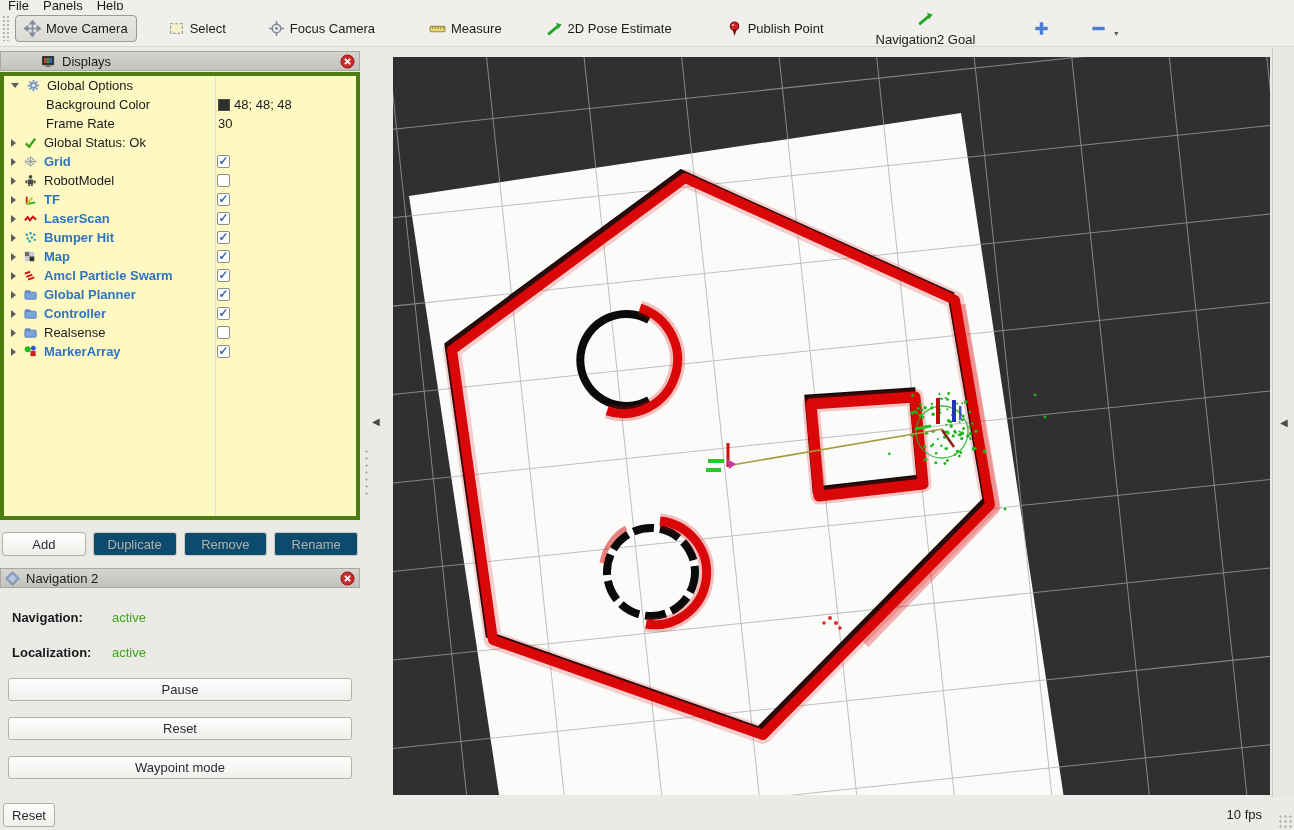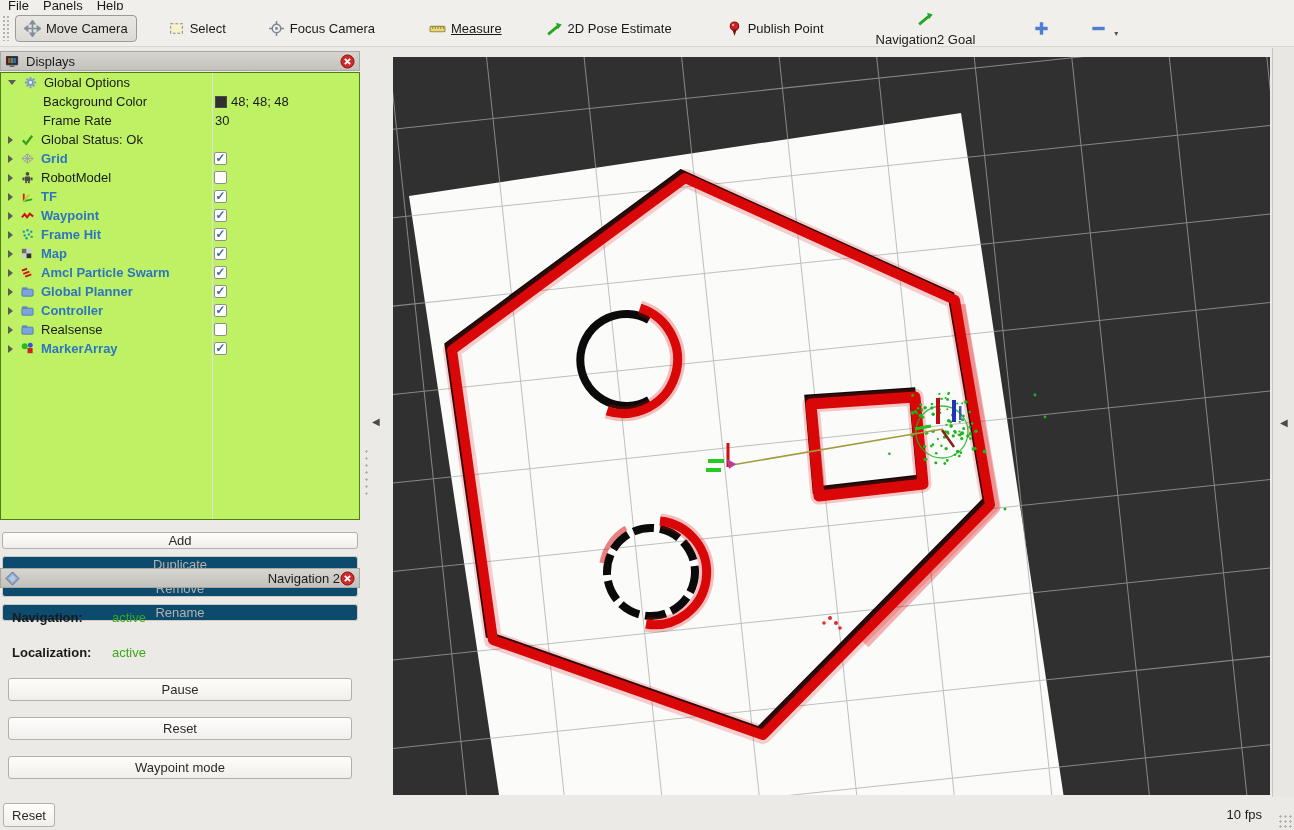--- a/index.html
+++ b/index.html
@@ -26,23 +26,23 @@
   
   #left-panel { position:absolute; left:0; top:48px; width:361px; height:749px; background:#eceae7; }
   .panel-header { position:absolute; left:0; width:360px; height:20px;
     background:linear-gradient(#d7d5d0,#c3c1bb); border:1px solid #a9a7a1;
     display:flex; align-items:center; font-size:13px; }
   .panel-header .ph-icon { width:15px; height:15px; margin:0 6px 0 4px; }
   .panel-header .ph-icon svg { width:15px; height:15px; display:block; }
   .panel-header .ph-title { flex:1; }
   .close-btn { width:15px; height:15px; margin-right:4px; }
   .close-btn svg { width:15px; height:15px; display:block; }
-  #displays-header { top:3px; }
+  #displays-header { top:3px;padding-left:36px; }
   #display-tree { position:absolute; left:0; top:24px; width:360px; height:448px;
-    background:#bef264; border:1px solid #4d7c0f; overflow:hidden; }
+    background:#fef9c3; border:4px solid #4d7c0f; overflow:hidden; }
   #display-tree .col-divider { position:absolute; left:211px; top:0; width:1px; height:100%;
     background:#e3e1db; }
   .tree-row { position:relative; display:flex; align-items:center; height:19px;
     font-size:13px; white-space:nowrap; }
   .expander { width:0; height:0; margin-left:7px; }
   .expander.closed { border-left:5px solid #5c5c5c; border-top:4px solid transparent;
     border-bottom:4px solid transparent; }
   .expander.open { border-top:5px solid #5c5c5c; border-left:4px solid transparent;
     border-right:4px solid transparent; }
   .tree-icon { width:15px; height:15px; margin-left:7px; }
@@ -54,23 +54,23 @@
   .swatch { width:12px; height:12px; display:inline-block; border:1px solid #4a4a4a; }
   .checkbox { position:absolute; left:213px; top:3px; width:13px; height:13px;
     background:#fff; border:1px solid #908e88; border-radius:2px; font-size:12px;
     font-weight:bold; color:#3b6aa0; line-height:11px; text-align:center; }
   
   .qt-btn { background:linear-gradient(#fefefd,#f1efec); border:1px solid #b3b0a9;
     border-radius:3px; font-size:13px; color:#2a2a2a; text-align:center;
     font-family:"Liberation Sans", sans-serif; }
   .qt-btn.disabled { color:#b5b2aa; border-color:#cbc8c2; background:#0c4a6e; }
   #display-buttons { position:absolute; left:0; top:484px; width:360px; height:24px;
-    display:flex; gap:7px; padding:0 2px;flex-direction:column; }
+    display:flex; gap:7px; padding:0 2px; }
   #display-buttons .qt-btn { flex:1; height:24px; }
-  #nav-header { top:520px;text-align:right; }
+  #nav-header { top:520px; }
   .nav-status-row { position:absolute; left:12px; font-size:13px; font-weight:bold; }
   .nav-status-row .status-value { position:absolute; left:100px; font-weight:normal; }
   #nav-buttons { position:absolute; left:8px; top:630px; width:344px; }
   #nav-buttons .qt-btn { display:block; width:100%; height:23px; margin-bottom:16px; }
   
   #left-splitter { position:absolute; left:361px; top:48px; width:32px; height:749px; background:#eceae7; }
   #left-splitter .dots { position:absolute; left:3px; top:400px; width:6px; height:50px;
     background-image:radial-gradient(#b7b4ac 1px, transparent 1.2px); background-size:5px 7px; }
   .collapse-arrow { position:absolute; font-size:10px; color:#4a4a4a; }
   #right-strip { position:absolute; left:1272px; top:48px; width:22px; height:749px;
@@ -117,21 +117,21 @@
         <svg viewBox="0 0 16 16">
           <g stroke="#7d8794" fill="none" stroke-width="1.4">
             <circle cx="8" cy="8" r="4"></circle>
             <path d="M8 1v3M8 12v3M1 8h3M12 8h3"></path>
           </g>
           <circle cx="8" cy="8" r="1.4" fill="#7d8794"></circle>
         </svg>
       </span>
       <span class="tool-label">Focus Camera</span>
     </div>
-    <div class="tool" style="margin-left: 36px; text-decoration: underline;">
+    <div class="tool" style="margin-left: 36px;">
       <span class="tool-icon">
         <svg viewBox="0 0 16 16">
           <rect x="1" y="6" width="14" height="5" rx="1" fill="#e8d87a" stroke="#9a8c3a"></rect>
           <path d="M3.5 6v2.5M6 6v2.5M8.5 6v2.5M11 6v2.5M13.5 6v2.5" stroke="#9a8c3a"></path>
         </svg>
       </span>
       <span class="tool-label">Measure</span>
     </div>
     <div class="tool" style="margin-left: 26px;">
       <span class="tool-icon">
@@ -274,39 +274,39 @@
         <span class="tree-label enabled">TF</span>
         <span class="checkbox checked">✓</span>
       </div>
       <div class="tree-row">
         <span class="expander closed"></span>
         <span class="tree-icon">
           <svg viewBox="0 0 16 16">
             <path d="M2 10 L5 6.5 L7.5 10 L10.5 6 L14 9" stroke="#cc1111" stroke-width="2.2" fill="none"></path>
           </svg>
         </span>
-        <span class="tree-label enabled">Waypoint</span>
+        <span class="tree-label enabled">LaserScan</span>
         <span class="checkbox checked">✓</span>
       </div>
       <div class="tree-row">
         <span class="expander closed"></span>
         <span class="tree-icon">
           <svg viewBox="0 0 16 16">
             <g fill="#2a9ab0">
               <circle cx="4" cy="5" r="1.3"></circle>
               <circle cx="8" cy="3.5" r="1.3"></circle>
               <circle cx="12" cy="5" r="1.3"></circle>
               <circle cx="5" cy="9" r="1.3"></circle>
               <circle cx="9.5" cy="8" r="1.3"></circle>
               <circle cx="12.5" cy="10.5" r="1.3"></circle>
               <circle cx="7" cy="12" r="1.3"></circle>
             </g>
           </svg>
         </span>
-        <span class="tree-label enabled">Frame Hit</span>
+        <span class="tree-label enabled">Bumper Hit</span>
         <span class="checkbox checked">✓</span>
       </div>
       <div class="tree-row">
         <span class="expander closed"></span>
         <span class="tree-icon">
           <svg viewBox="0 0 16 16">
             <rect x="2" y="3" width="5" height="5" fill="#6a6a6a"></rect>
             <rect x="7" y="3" width="5" height="5" fill="#c9cedd"></rect>
             <rect x="2" y="8" width="5" height="5" fill="#c9cedd"></rect>
             <rect x="7" y="8" width="5" height="5" fill="#2f2f2f"></rect>

